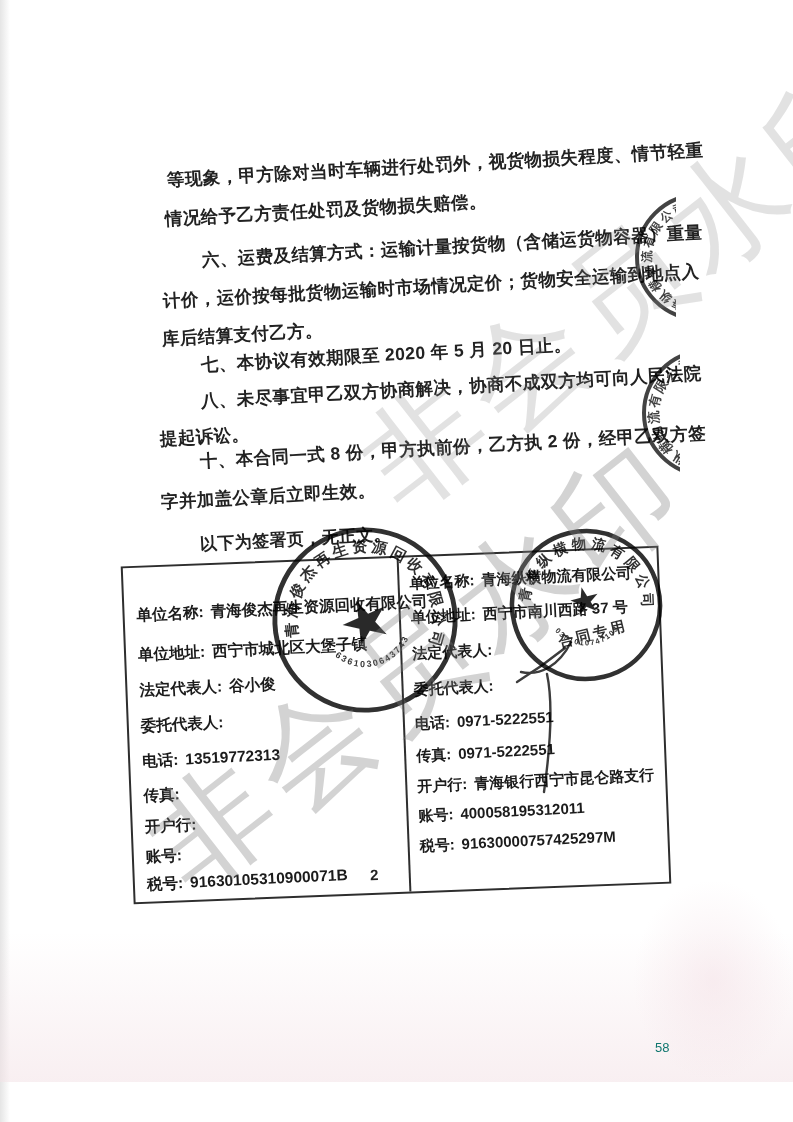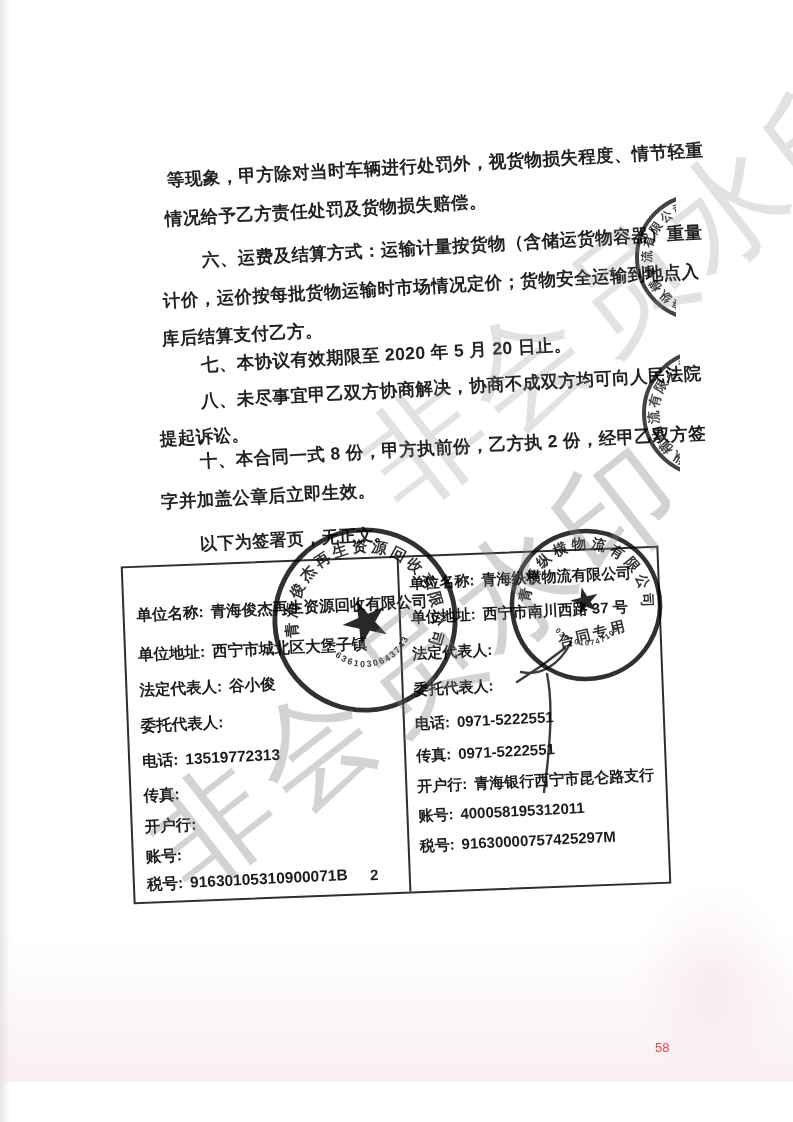--- a/index.html
+++ b/index.html
@@ -31,21 +31,21 @@
     background:rgba(255,255,255,0);
   }
   .divider{position:absolute;left:274px;top:0;width:2px;height:100%;background:#2e2e2e;}
   .row{position:absolute;white-space:nowrap;font-size:15.5px;color:#1b1b1b;transform:rotate(-0.6deg);}
   .row .lbl{font-weight:700;}
   .row .val{font-weight:600;margin-left:7px;}
   .cell-b .row{font-size:15px;}
 
   .docpage{position:absolute;left:370px;top:866px;font-size:15px;font-weight:700;
     transform:rotate(-2deg);color:#222;}
-  .pdfpage{position:absolute;left:655px;top:1040px;font-size:13px;color:#ef4444;}
+  .pdfpage{position:absolute;left:655px;top:1040px;font-size:13px;color:#0f766e;}
 
   
   .stamp{position:absolute;mix-blend-mode:multiply;opacity:.92;}
   .clipbox{position:absolute;overflow:hidden;mix-blend-mode:multiply;opacity:.85;}
   .clipbox svg{position:absolute;}
 
   
   .watermark{
     position:absolute;white-space:nowrap;pointer-events:none;z-index:9;
     font-size:118px;font-weight:500;letter-spacing:10px;

